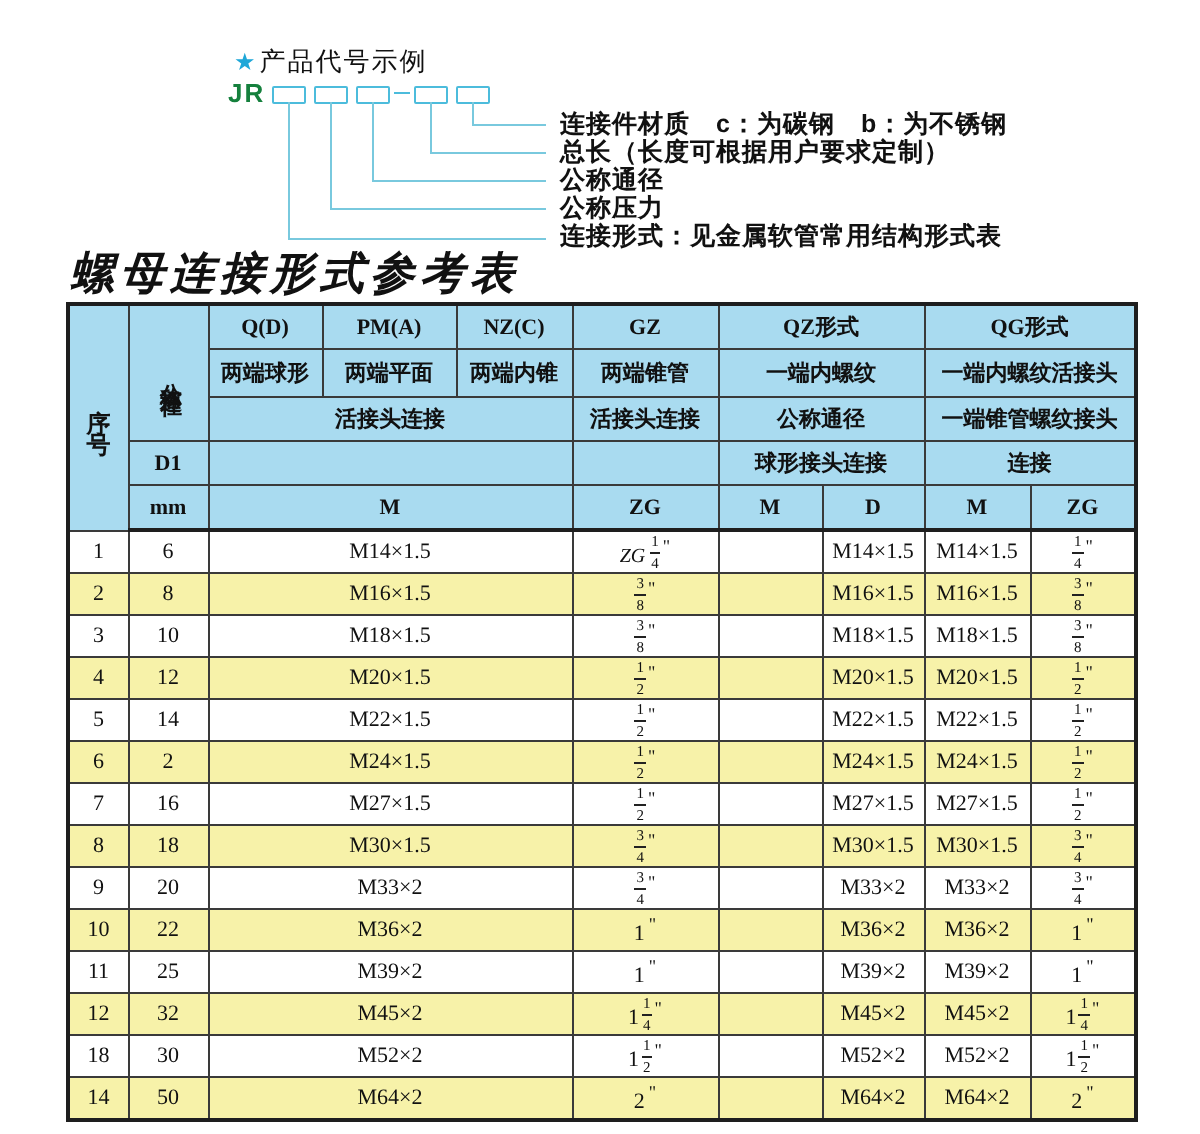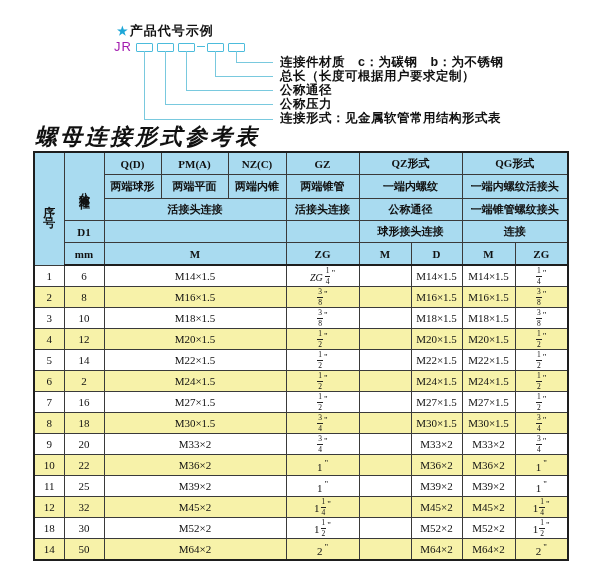--- a/index.html
+++ b/index.html
@@ -10,23 +10,23 @@
     --star: #1ea7d8;
     --border: #3a3a3a;
     --border-heavy: #1e1e1e;
   }
   html,body{margin:0;padding:0;}
   body{
     width:600px;height:567px;background:#ffffff;position:relative;
     font-family:"Liberation Sans",sans-serif;color:#111;overflow:hidden;
   }
   
-  .diag-heading{position:absolute;left:117px;top:22px;font-size:13px;font-weight:bold;letter-spacing:1px;}
+  .diag-heading{position:absolute;left:117px;top:22px;font-size:13px;font-weight:normal;letter-spacing:1px;}
   .diag-heading .star{color:var(--star);margin-right:1px;font-size:12px;}
-  .diag-code{position:absolute;left:114px;top:39px;font-size:13px;font-weight:normal;color:#a21caf;letter-spacing:1px;}
+  .diag-code{position:absolute;left:114px;top:39px;font-size:13px;font-weight:bold;color:#15803d;letter-spacing:1px;}
   .cbox{position:absolute;top:43px;width:15px;height:7px;border:1.5px solid var(--cyan2);border-radius:1px;background:#fff;}
   .cb1{left:136px}.cb2{left:157px}.cb3{left:178px}.cb4{left:207px}.cb5{left:228px}
   .cdash{position:absolute;left:197px;top:46px;width:8px;border-top:1.5px solid var(--cyan2);}
   .lline{position:absolute;border-left:1.4px solid var(--cyan);border-bottom:1.4px solid var(--cyan);}
   .ll1{left:236px;top:51px;width:36px;height:11px;}
   .ll2{left:215px;top:51px;width:57px;height:25px;}
   .ll3{left:186px;top:51px;width:86px;height:39px;}
   .ll4{left:165px;top:51px;width:107px;height:53px;}
   .ll5{left:144px;top:51px;width:128px;height:68px;}
   .diag-label{position:absolute;left:280px;height:13px;line-height:13px;font-size:12.5px;font-weight:bold;white-space:nowrap;letter-spacing:0.5px;}

